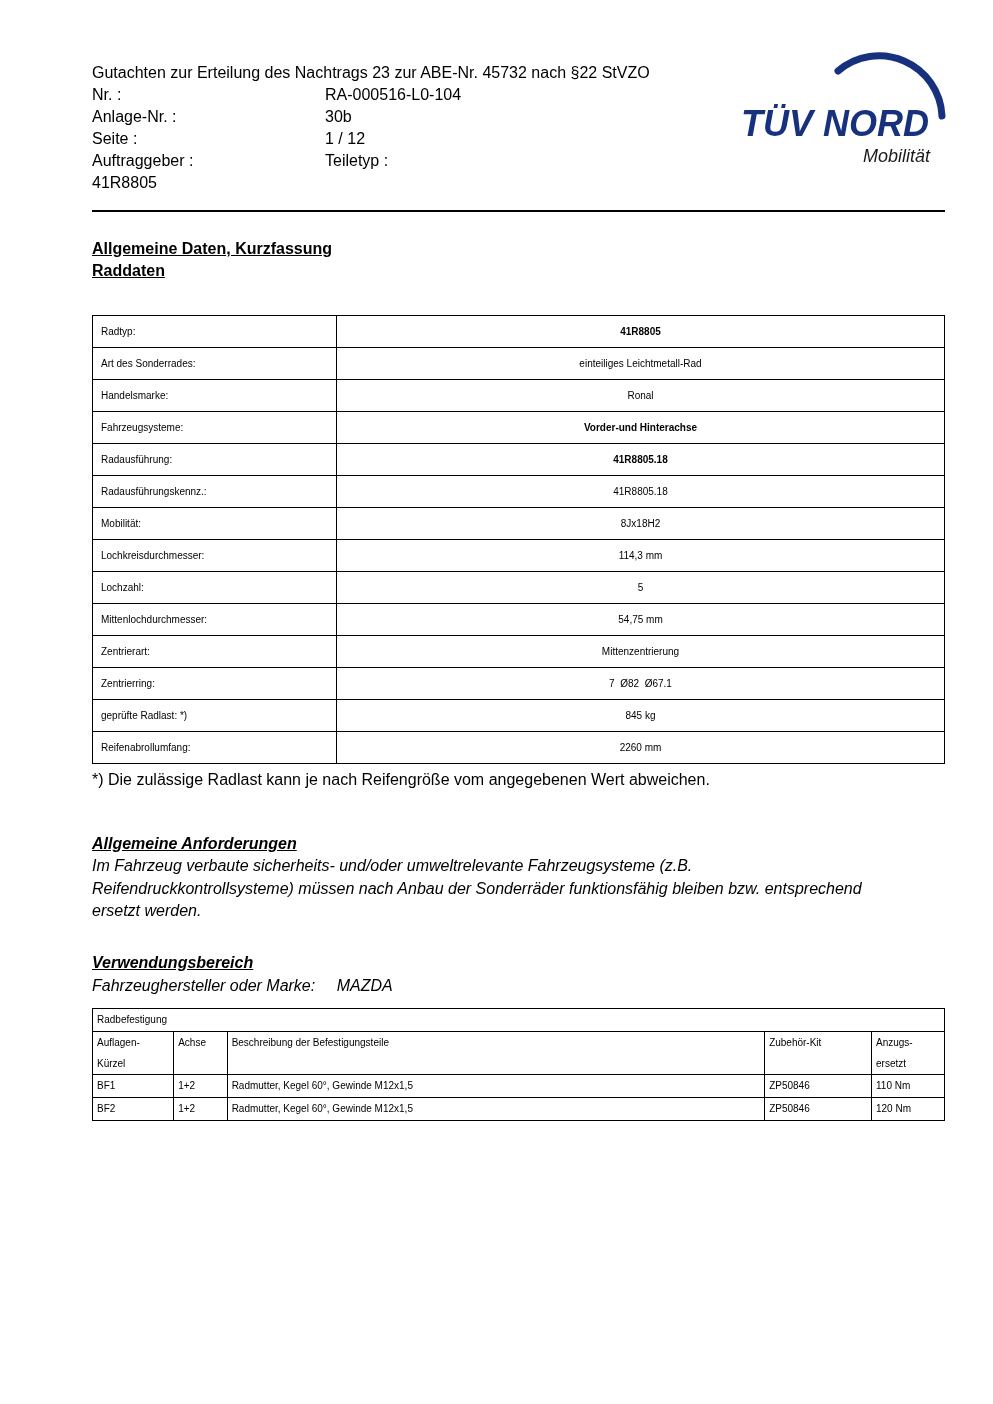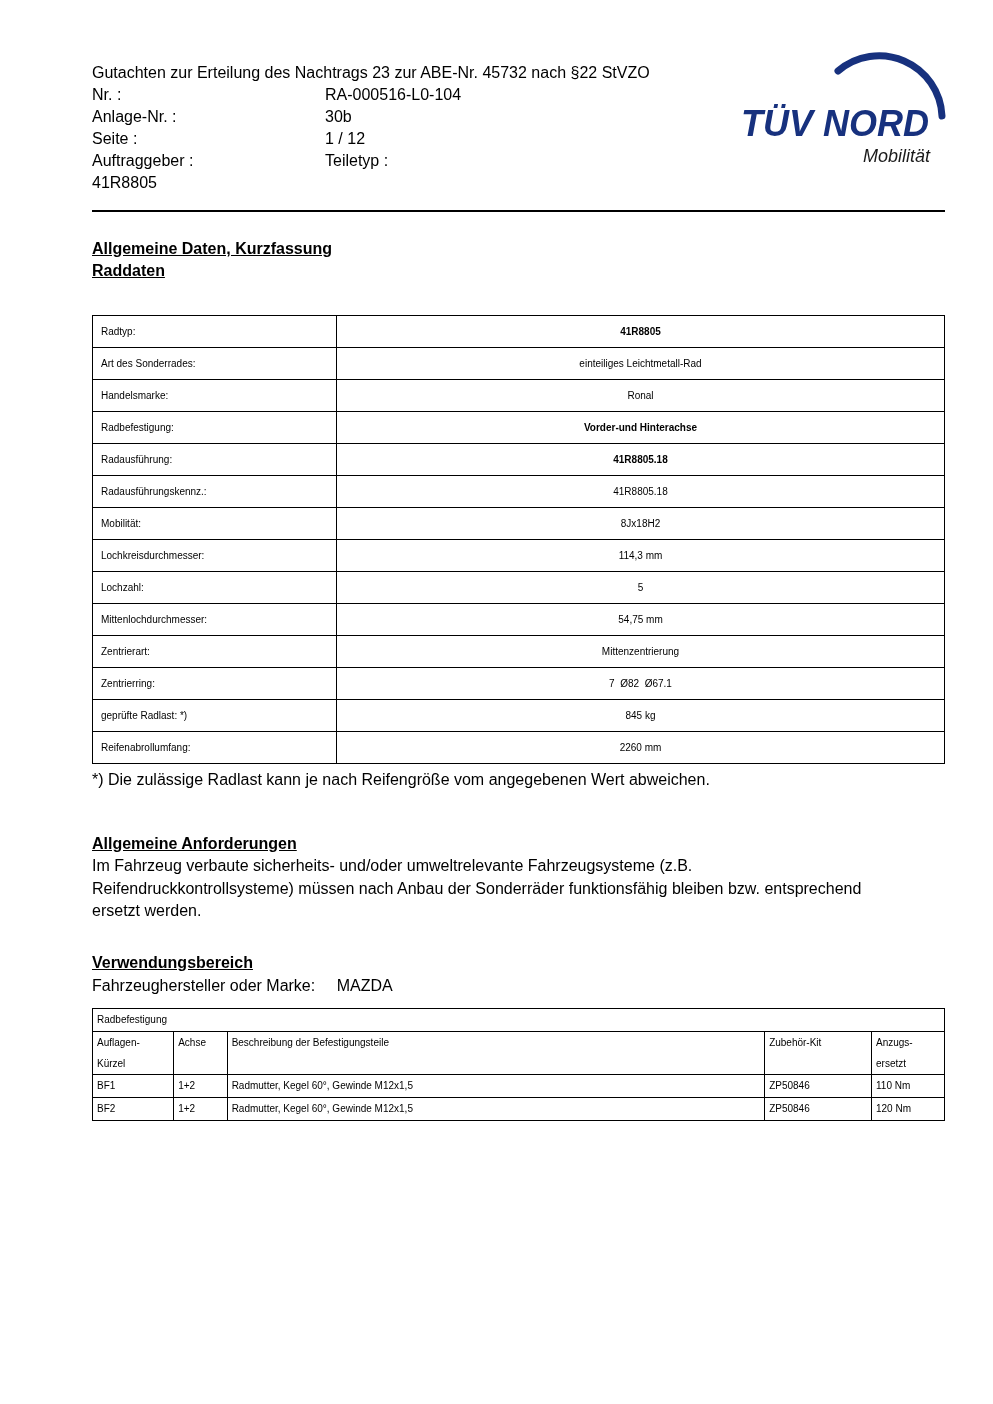--- a/index.html
+++ b/index.html
@@ -45,21 +45,21 @@
   
   table { border-collapse: collapse; width: 853px; }
   td { border: 1px solid #000; font-size: 10px; }
   .raddaten { margin-top: 33px; }
   .raddaten td { height: 31px; padding: 0 8px; }
   .raddaten .lbl { width: 227px; text-align: left; }
   .raddaten .val { text-align: center; white-space: pre-wrap; }
   .bold { font-weight: bold; }
   .footnote { margin: 5px 0 0 0; line-height: 22px; }
   
-  .section { margin-top: 42px; }
+  .section { margin-top: 42px; font-style: italic; }
   .section p { margin: 0; line-height: 22.5px; max-width: 790px; }
   .inline-field { margin-top: 1px; line-height: 22px; }
   .inline-field .fld-value { margin-left: 17px; }
   
   .radbef { margin-top: 11px; }
   .radbef td { padding: 0 4px; vertical-align: top; line-height: 21px; }
   .radbef .title-cell { height: 22px; }
   .radbef .hdr td { white-space: pre-wrap; margin-top: 28px; }
   .radbef .data-row td { height: 22px; }
   .col-kuerzel { width: 79px; }
@@ -111,21 +111,21 @@
       </tr>
       <tr>
         <td class="lbl">Art des Sonderrades:</td>
         <td class="val">einteiliges Leichtmetall-Rad</td>
       </tr>
       <tr>
         <td class="lbl">Handelsmarke:</td>
         <td class="val">Ronal</td>
       </tr>
       <tr>
-        <td class="lbl">Radbefestigung:</td>
+        <td class="lbl">Fahrzeugsysteme:</td>
         <td class="val bold">Vorder-und Hinterachse</td>
       </tr>
       <tr>
         <td class="lbl">Radausführung:</td>
         <td class="val bold">41R8805.18</td>
       </tr>
       <tr>
         <td class="lbl">Radausführungskennz.:</td>
         <td class="val">41R8805.18</td>
       </tr>

